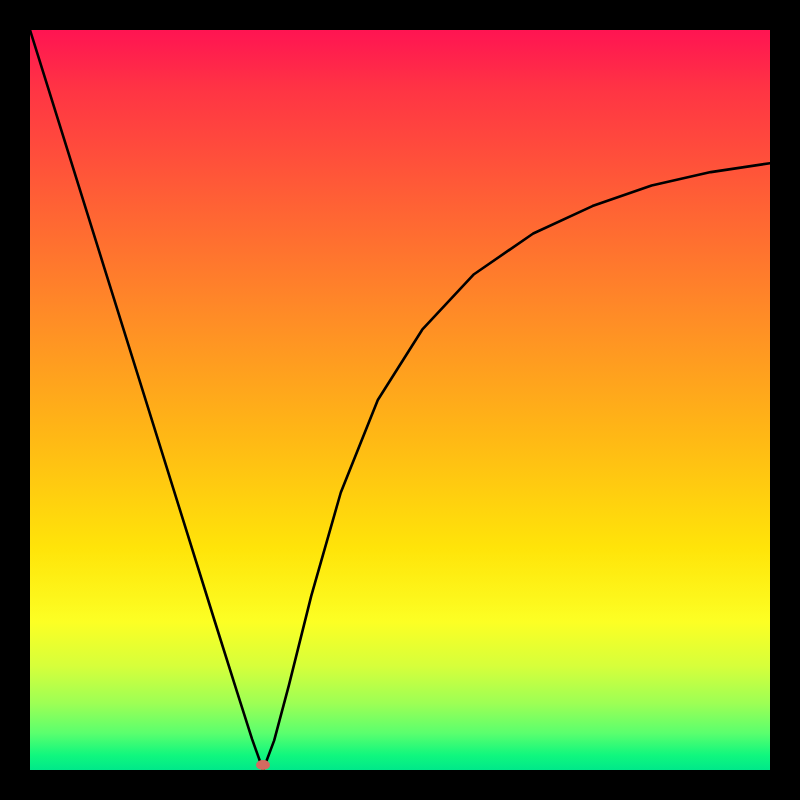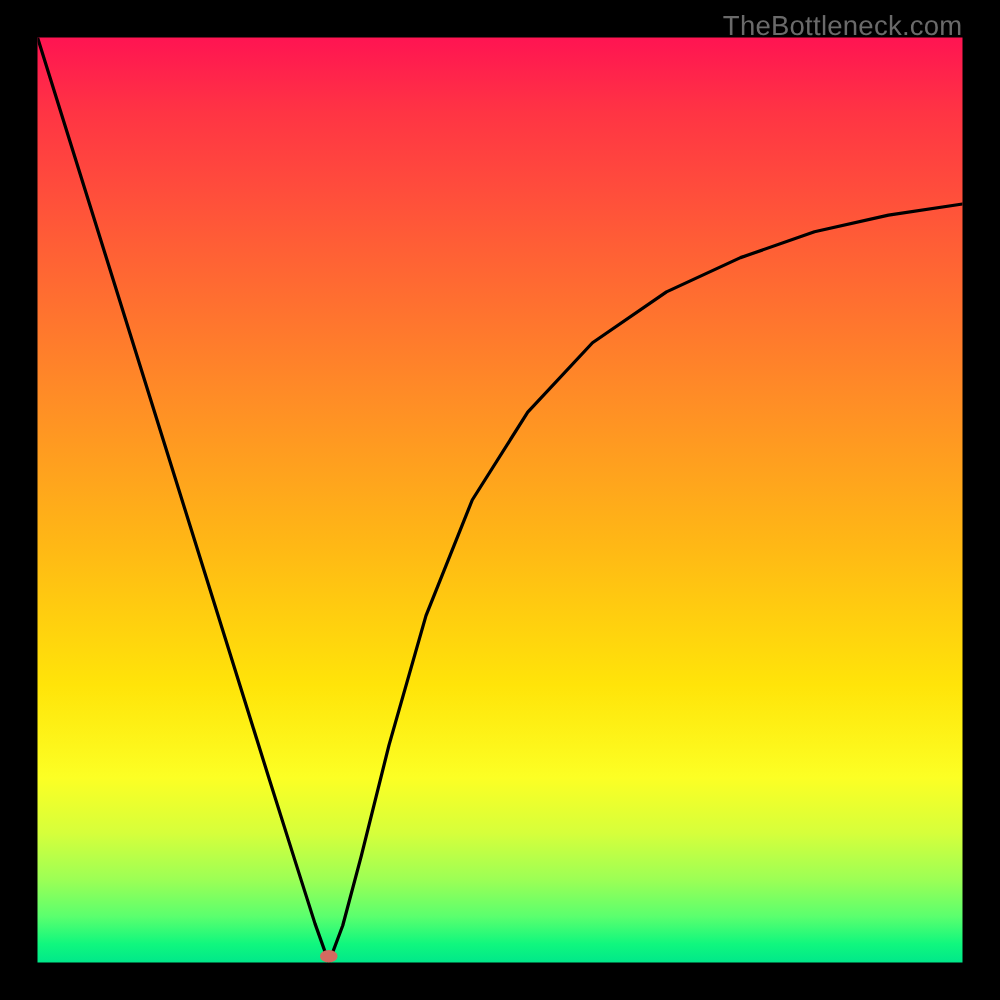--- a/index.html
+++ b/index.html
@@ -61,21 +61,20 @@
     height: 10px;
     background: #d46a60;
     border-radius: 50%;
     transform: translate(-50%, -50%);
   }
 </style>
 </head>
 <body>
 
 <div class="outer">
-  <div class="watermark">TheBottleneck.com</div>
 
   <div class="plot-area">
     <svg class="curve" viewBox="0 0 740 740" preserveAspectRatio="none">
       <path id="curve-path" d="M0.0 0.0 L37.0 118.4 L74.0 236.8 L111.0 355.2 L148.0 473.6 L185.0 592.0 L207.2 662.3 L222.0 708.9 L233.1 740.0 L244.2 710.4 L259.0 654.9 L281.2 566.1 L310.8 462.5 L347.8 370.0 L392.2 299.7 L444.0 244.2 L503.2 203.5 L562.4 176.1 L621.6 155.4 L680.8 142.1 L740.0 133.2" fill="none" stroke="#000" stroke-width="2.6" stroke-linecap="round" stroke-linejoin="round"></path>
     </svg>
     <div id="marker" class="marker" style="left: 233.1px; top: 735px;"></div>
   </div>
 </div>
 
 </body></html>

